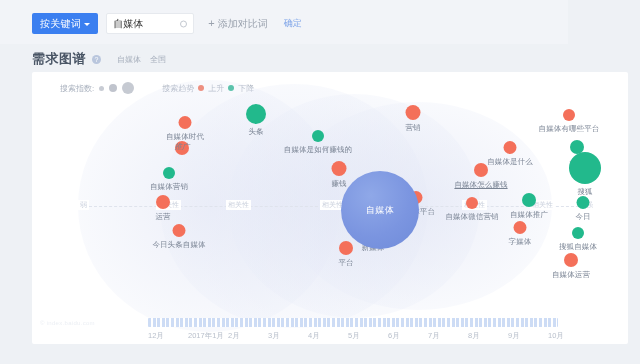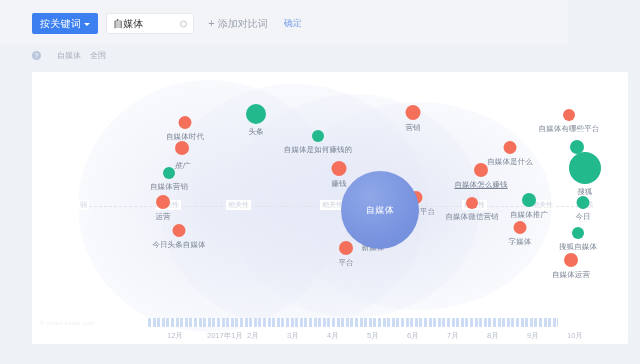--- a/index.html
+++ b/index.html
@@ -140,21 +140,21 @@
 
   
   .timeline { position: absolute; left: 0; top: 246px; width: 596px; height: 26px; }
   .tl-track {
     position: absolute; left: 116px; top: 0; width: 410px; height: 9px;
     background: repeating-linear-gradient(to right, #cddcf5 0 3px, #ffffff 3px 4.6px);
     border-radius: 1px;
   }
   .tl-ticks {
     position: absolute; left: 116px; top: 13px; width: 440px; height: 12px;
-    display: flex; gap: 0; margin-left: 19px;
+    display: flex; gap: 0;
   }
   .tl-ticks span {
     font-size: 7.5px; color: #b9c0cc; width: 41px; text-align: left;
   }
   .watermark {
     position: absolute; left: 8px; top: 248px;
     font-size: 6px; color: #eceff4; letter-spacing: .3px;
   }
 </style>
 </head>
@@ -178,29 +178,45 @@
       <div class="add-cmp">
         <span class="plus-icon">+</span>
         <span>添加对比词</span>
       </div>
 
       <div class="confirm-btn">确定</div>
     </div>
   </div>
 
   <div class="sec-head">
+    <div class="sec-title">需求图谱</div>
     <div class="info-icon">?</div>
     <div class="sec-meta">
       <span>自媒体</span>
       <span>全国</span>
     </div>
   </div>
 
   <div class="card">
 
+    <div class="legend">
+      <span class="lb">搜索指数:</span>
+      <span class="sizedots">
+        <i class="sd sd1"></i>
+        <i class="sd sd2"></i>
+        <i class="sd sd3"></i>
+      </span>
+      <span class="grp2">
+        <span>搜索趋势</span>
+        <i class="ldot up"></i>
+        <span>上升</span>
+        <i class="ldot down"></i>
+        <span>下降</span>
+      </span>
+    </div>
 
     <div class="plot" id="plot">
       <div class="shell s1"></div>
       <div class="shell s2"></div>
       <div class="shell s3"></div>
       <div class="shell s4"></div>
       <div class="axis-line"></div>
       <div id="axisLabels">
           <div class="axis-lbl a0">弱</div>
           <div class="axis-lbl a1">相关性</div>
@@ -226,21 +242,21 @@
           <div class="node up" style="left: 381px; top: 4.5px; width: 0px;">
             <div class="bubble" style="width: 15px; height: 15px;"></div>
             <div class="nlabel" style="top: 18px;">营销</div>
           </div>
           <div class="node up" style="left: 537px; top: 9px; width: 0px;">
             <div class="bubble" style="width: 12px; height: 12px;"></div>
             <div class="nlabel" style="top: 15px; font-family: Liberation Mono, monospace;">自媒体有哪些平台</div>
           </div>
           <div class="node up" style="left: 150px; top: 41px; width: 0px;">
             <div class="bubble" style="width: 14px; height: 14px;"></div>
-            <div class="nlabel" style="top: 20px; font-style: italic;">推广</div>
+            <div class="nlabel" style="top: 1px; font-style: italic;">推广</div>
           </div>
           <div class="node up" style="left: 478px; top: 40.5px; width: 0px;">
             <div class="bubble" style="width: 13px; height: 13px;"></div>
             <div class="nlabel" style="top: 16px;">自媒体是什么</div>
           </div>
           <div class="node down" style="left: 545px; top: 40px; width: 0px;">
             <div class="bubble" style="width: 14px; height: 14px;"></div>
             <div class="nlabel" style="top: 17px;">企鹅</div>
           </div>
           <div class="node down" style="left: 137px; top: 67px; width: 0px;">

